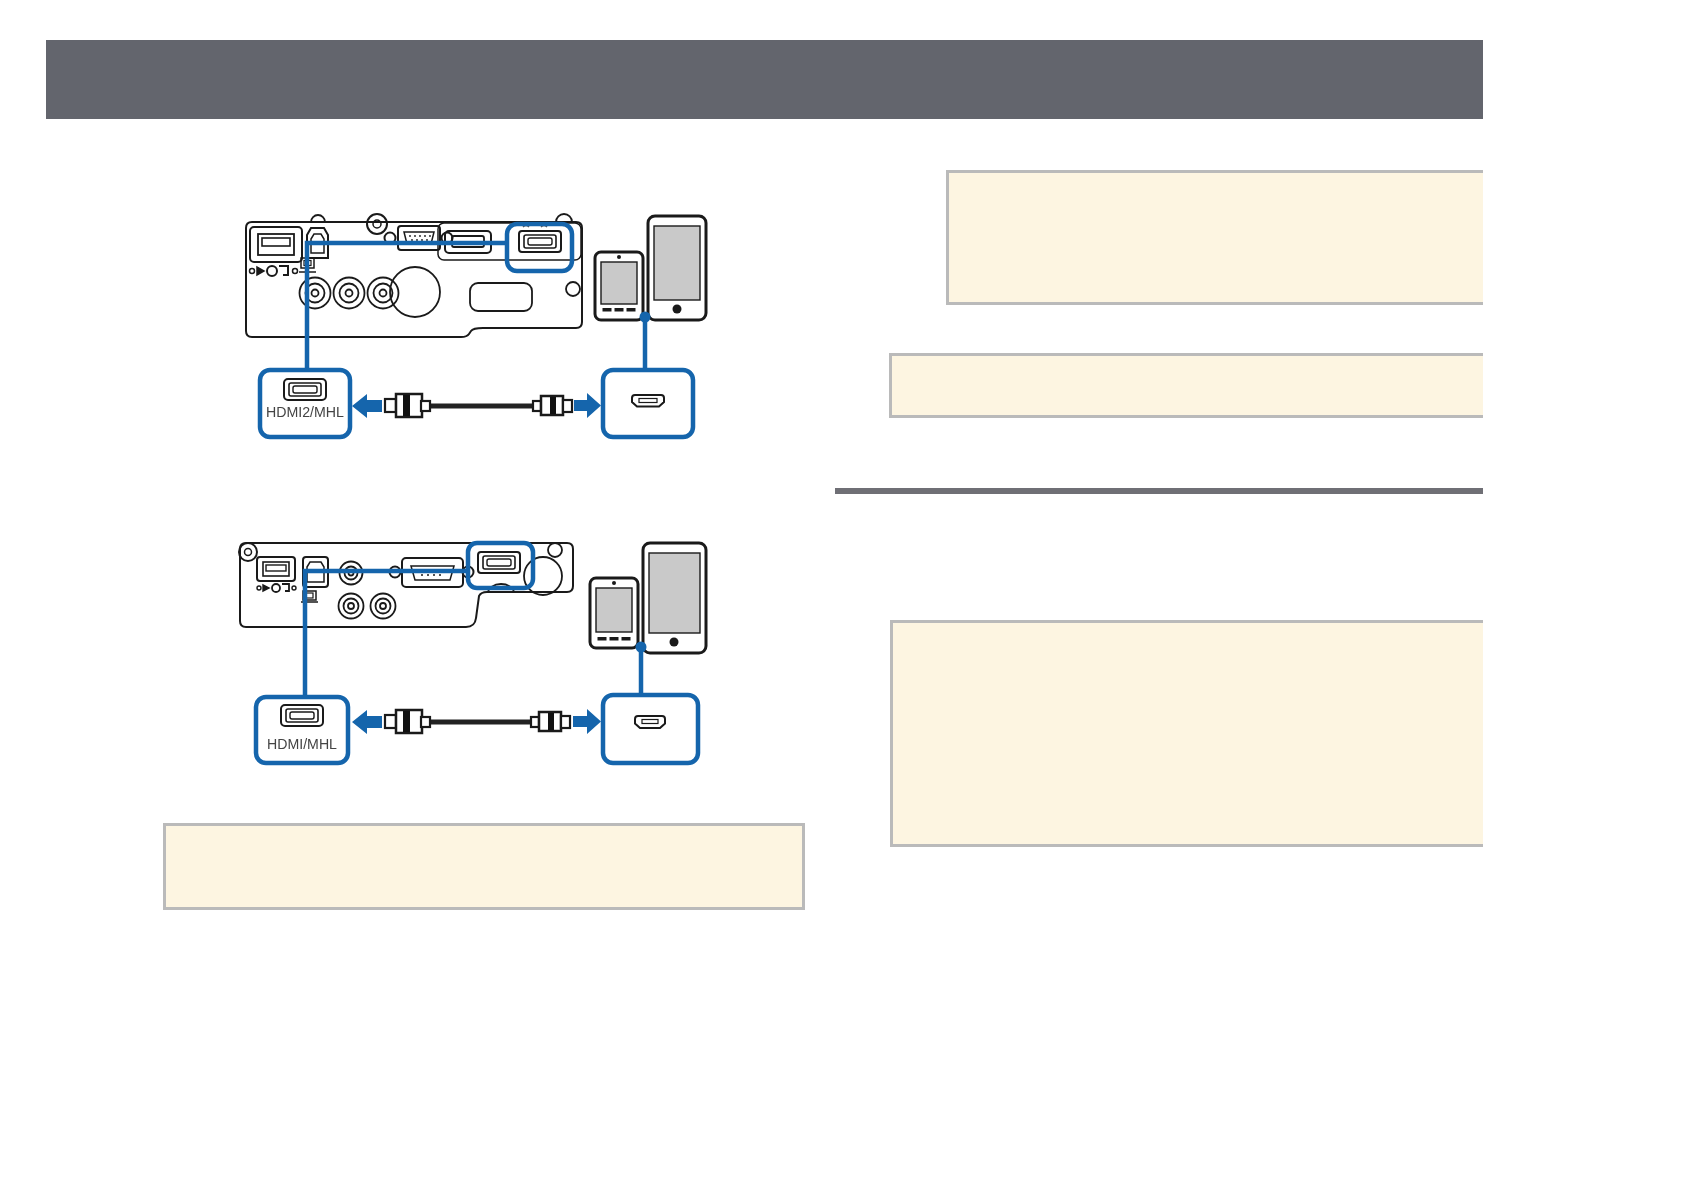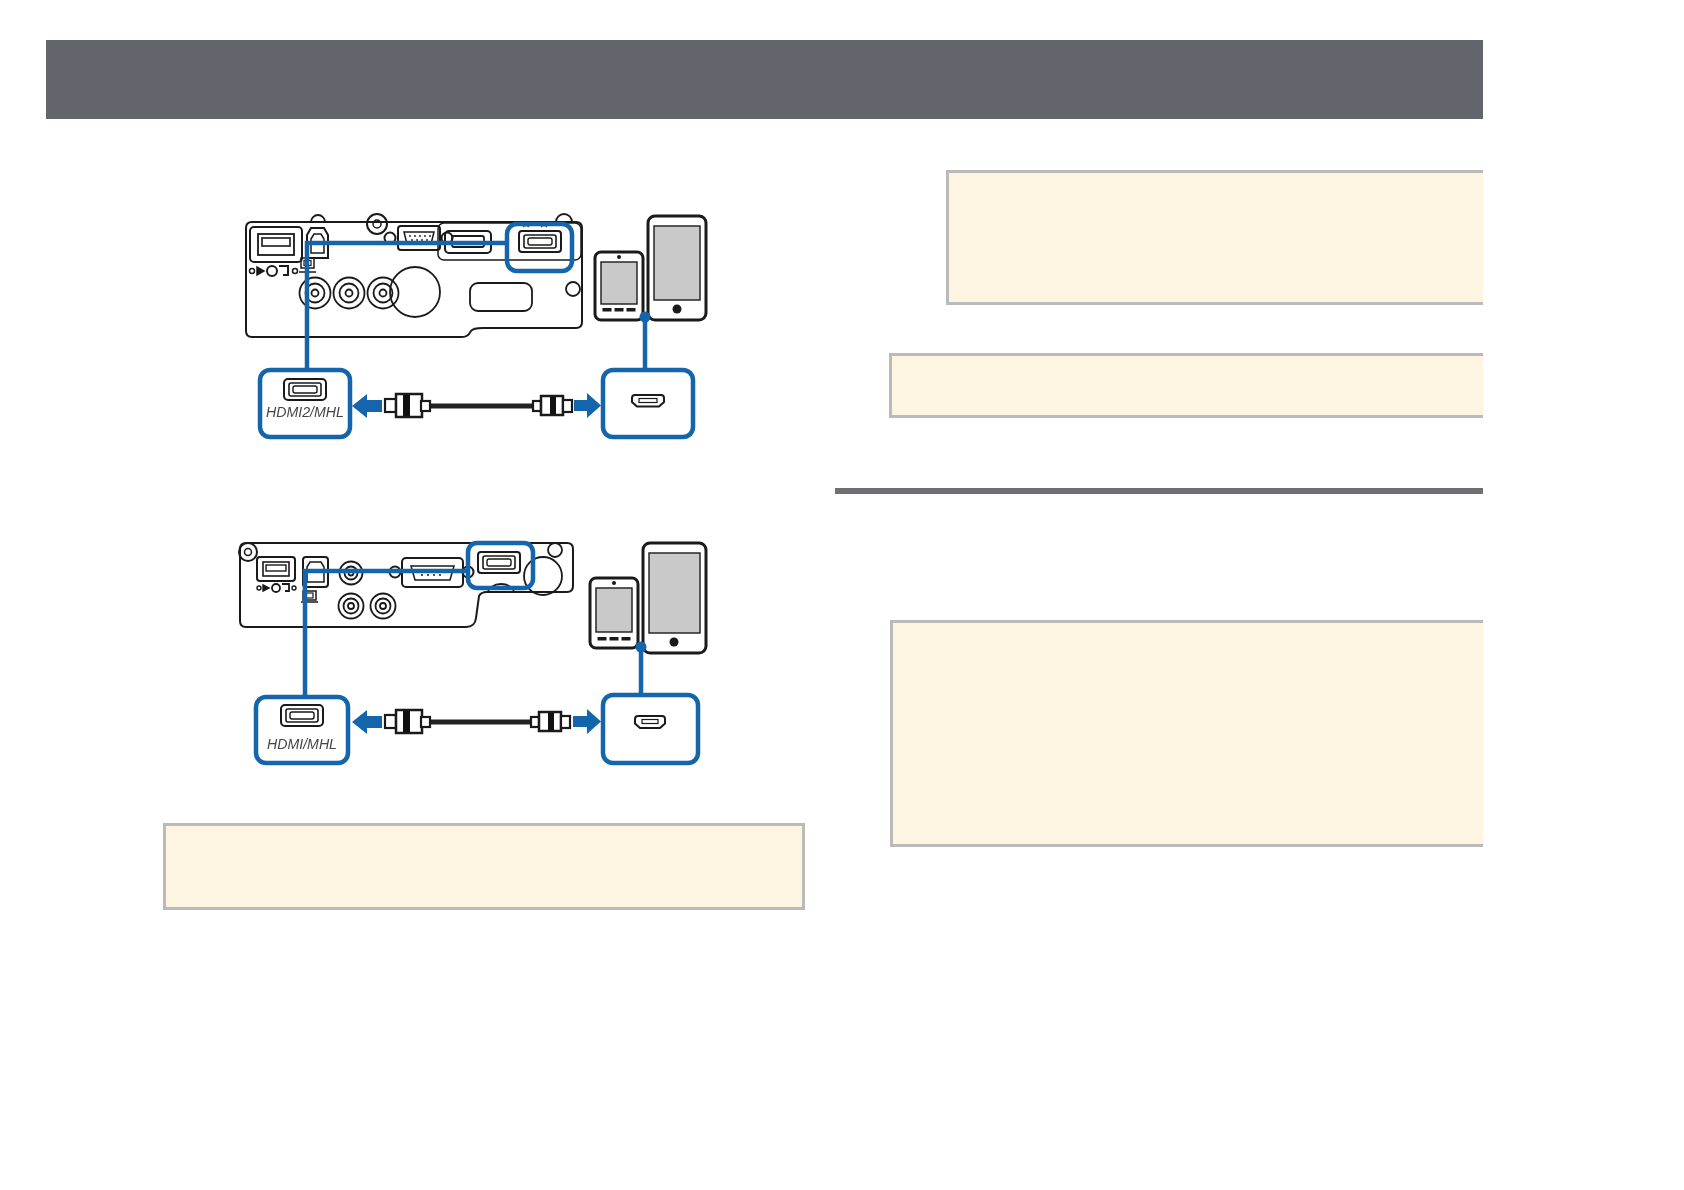--- a/index.html
+++ b/index.html
@@ -8,21 +8,20 @@
     --divider:#6F6F75;
     --note-fill:#FDF5E1;
     --note-border:#BABABA;
     --ink:#1A1A1A;
     --screen:#C9C9C9;
   }
   html,body{margin:0;padding:0;background:#fff;}
   .page{
     position:relative;width:1483px;height:1190px;background:#ffffff;overflow:hidden;
     font-family:"Liberation Sans",sans-serif;
-    font-style:italic;
   }
   .header-bar{
     position:absolute;left:46px;top:40px;width:1552px;height:79px;
     background:var(--bar);
   }
   .note{
     position:absolute;box-sizing:border-box;
     background:var(--note-fill);border:3px solid var(--note-border);
   }
   .note-a{left:946px;top:170px;width:636px;height:135px;}

